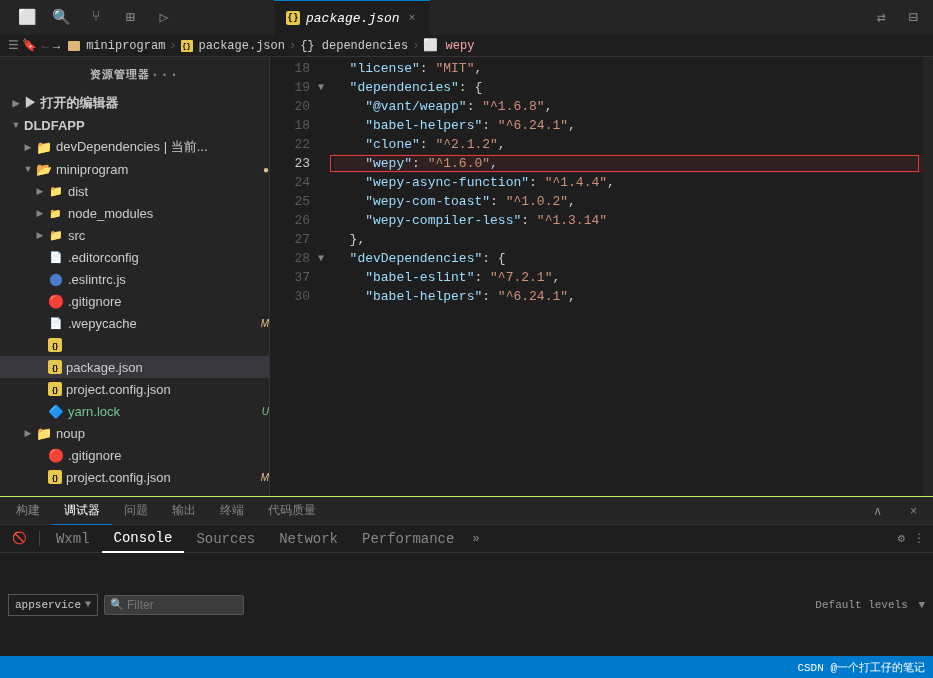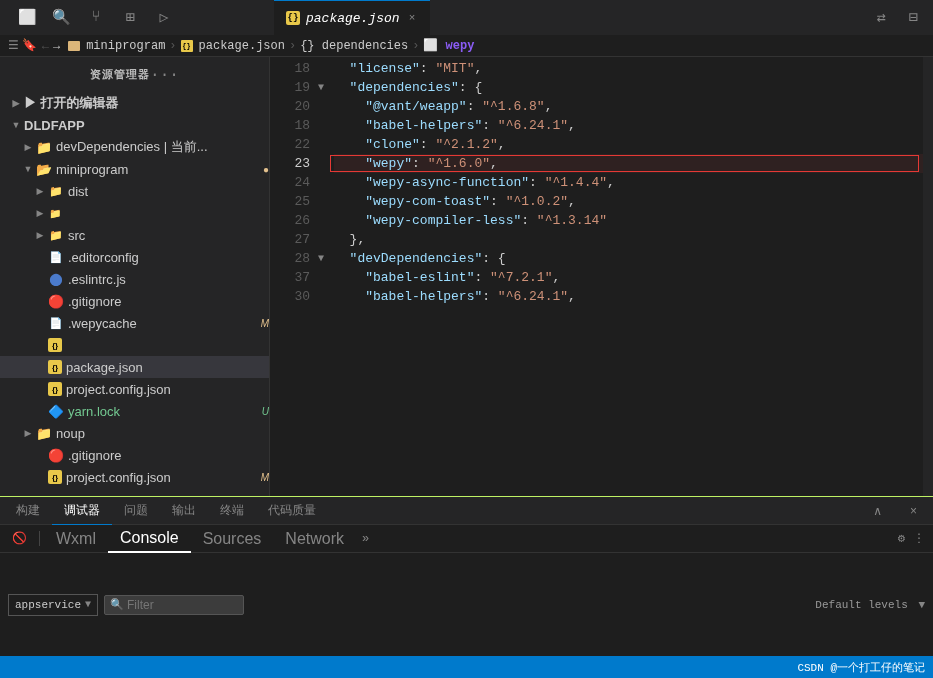--- a/index.html
+++ b/index.html
@@ -83,21 +83,21 @@
       align-items: center;
       padding: 0 8px;
       gap: 4px;
       font-size: 12px;
       color: #858585;
       border-bottom: 1px solid #333;
       flex-shrink: 0;
     }
     .breadcrumb-sep { color: #555; }
     .breadcrumb-item { color: #cccccc; }
-    .breadcrumb-item.active { color: #8b5cf6; font-weight: bold; }
+    .breadcrumb-item.active { color: #fca5a5; }
     .bc-icon {
       width: 12px;
       height: 12px;
       background: #e8c84a;
       border-radius: 1px;
       display: inline-flex;
       align-items: center;
       justify-content: center;
       font-size: 7px;
       color: #000;
@@ -337,24 +337,24 @@
       padding: 0 8px;
       gap: 0;
       border-bottom: 1px solid #333;
       flex-shrink: 0;
     }
     .console-tab {
       padding: 0 12px;
       height: 28px;
       display: flex;
       align-items: center;
-      font-size: 16px;
+      font-size: 14px;
       color: #858585;
       cursor: pointer;
-      font-family: Liberation Sans, sans-serif;
+      font-family: Liberation Mono, monospace;
     }
     .console-tab.active {
       background: #1e1e1e;
       color: #fff;
       border-bottom: 2px solid #fff;
     }
     .console-tab-more {
       color: #858585;
       font-size: 12px;
       padding: 0 6px;
@@ -497,20 +497,21 @@
 
       <div class="tree-item indent-2">
         <span class="tree-arrow">▶</span>
         <span class="tree-file-icon icon-dist">📁</span>
         <span class="tree-label">dist</span>
       </div>
 
       <div class="tree-item indent-2">
         <span class="tree-arrow">▶</span>
         <span class="tree-file-icon icon-node">📁</span>
+        <span class="tree-label">node_modules</span>
       </div>
 
       <div class="tree-item indent-2">
         <span class="tree-arrow">▶</span>
         <span class="tree-file-icon icon-src">📁</span>
         <span class="tree-label">src</span>
       </div>
 
       <div class="tree-item indent-2">
         <span class="tree-arrow" style="visibility:hidden"></span>
@@ -668,20 +669,21 @@
   </div>
 
   <div class="console-toolbar">
     <div style="display:flex;align-items:center;gap:2px;border-right:1px solid #444;padding-right:8px;margin-right:4px;">
       <div style="color:#858585;font-size:12px;cursor:pointer;padding:0 4px;">🚫</div>
     </div>
     <div class="console-tab">Wxml</div>
     <div class="console-tab active">Console</div>
     <div class="console-tab">Sources</div>
     <div class="console-tab">Network</div>
+    <div class="console-tab">Performance</div>
     <span class="console-tab-more">»</span>
     <div class="console-right">
       <div style="color:#858585;font-size:12px;cursor:pointer;">⚙</div>
       <div style="color:#858585;font-size:12px;cursor:pointer;">⋮</div>
     </div>
   </div>
 
   <div class="console-input-row">
     <div style="display:flex;align-items:center;gap:6px;flex:1;">
       <div style="display:flex;align-items:center;border:1px solid #555;background:#1e1e1e;height:22px;padding:0 6px;gap:4px;">

